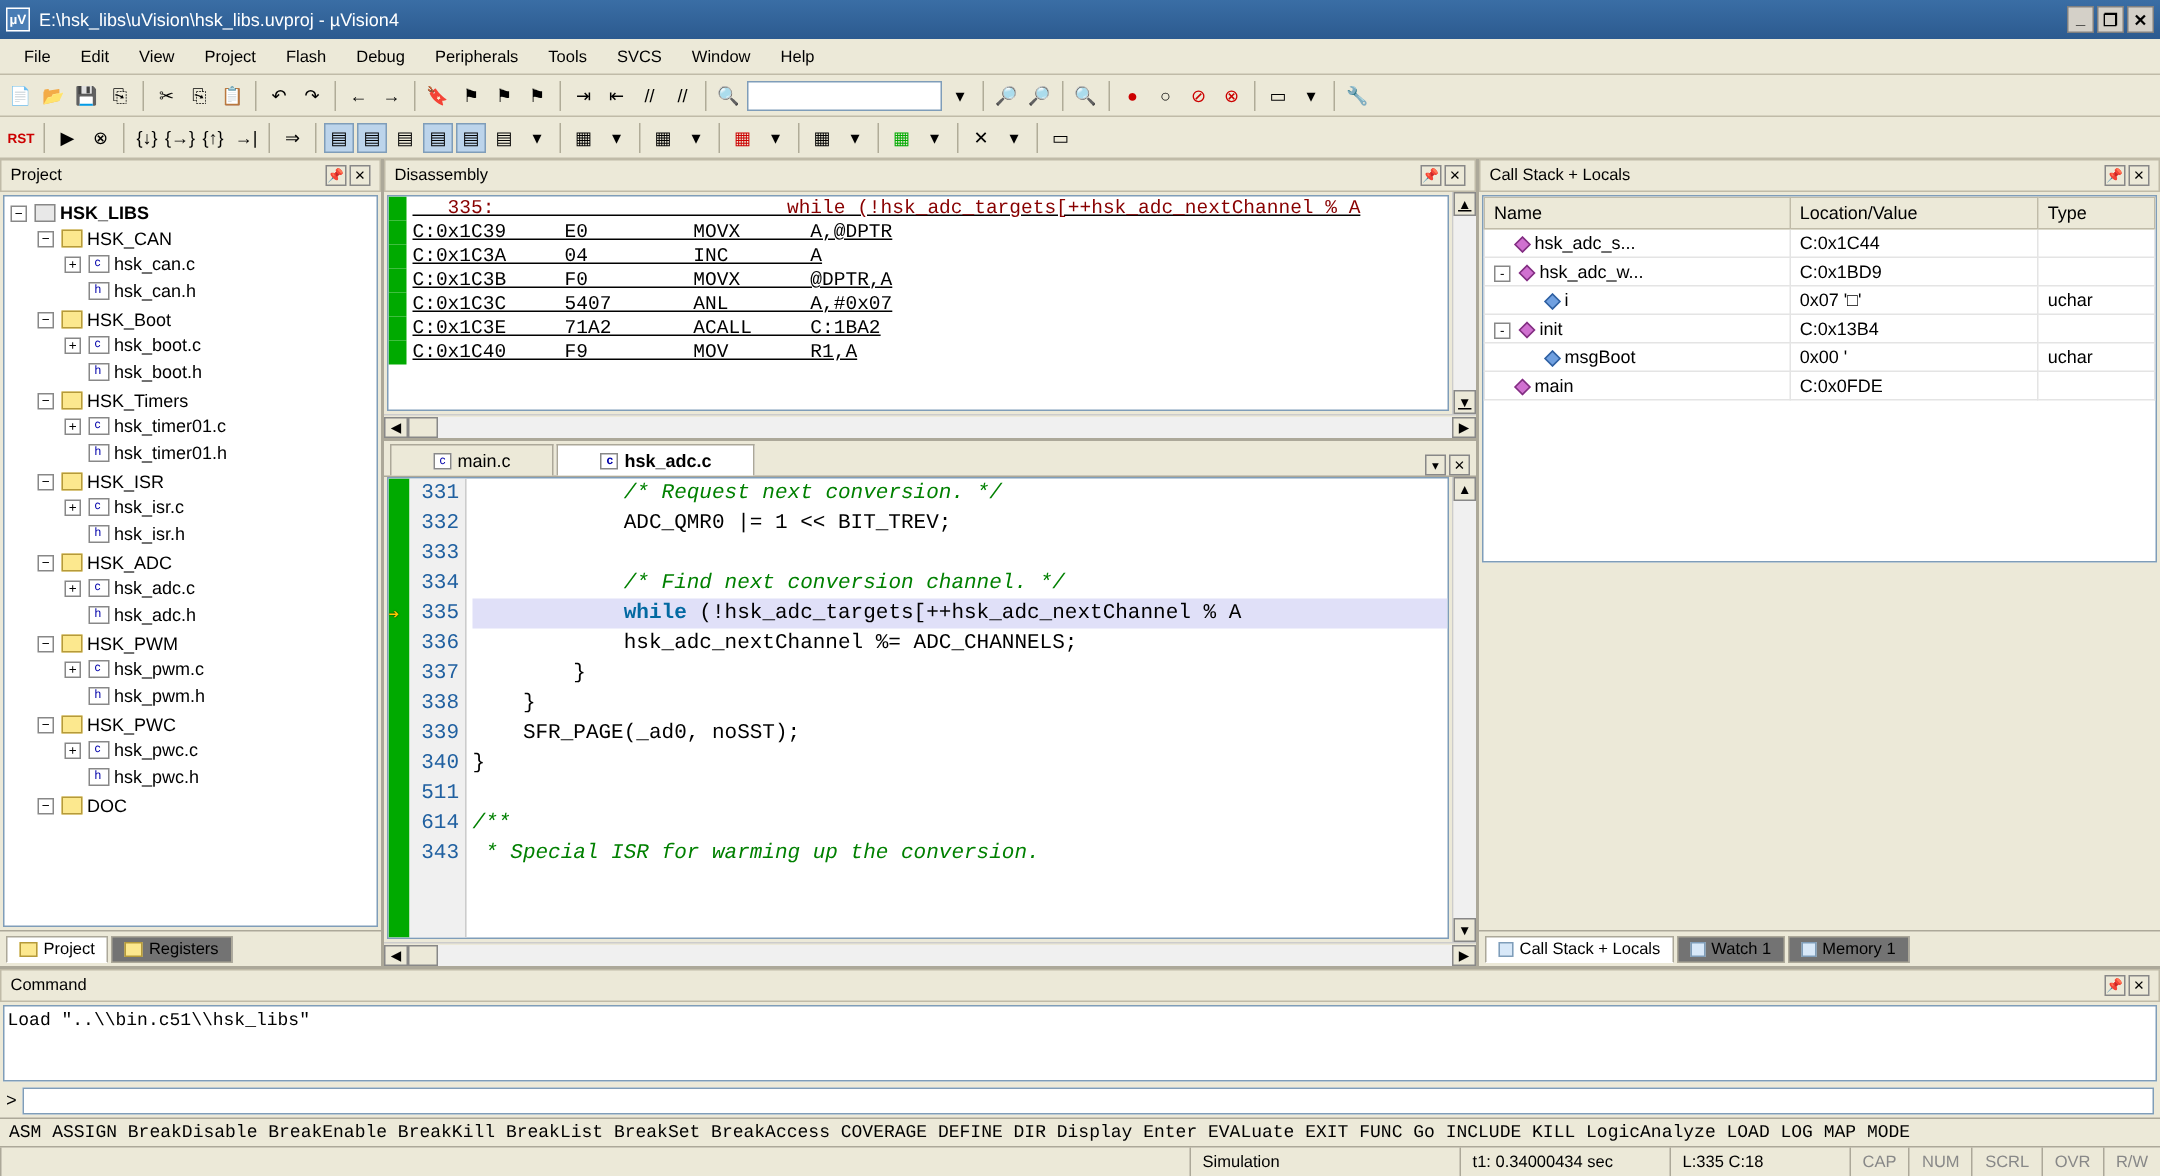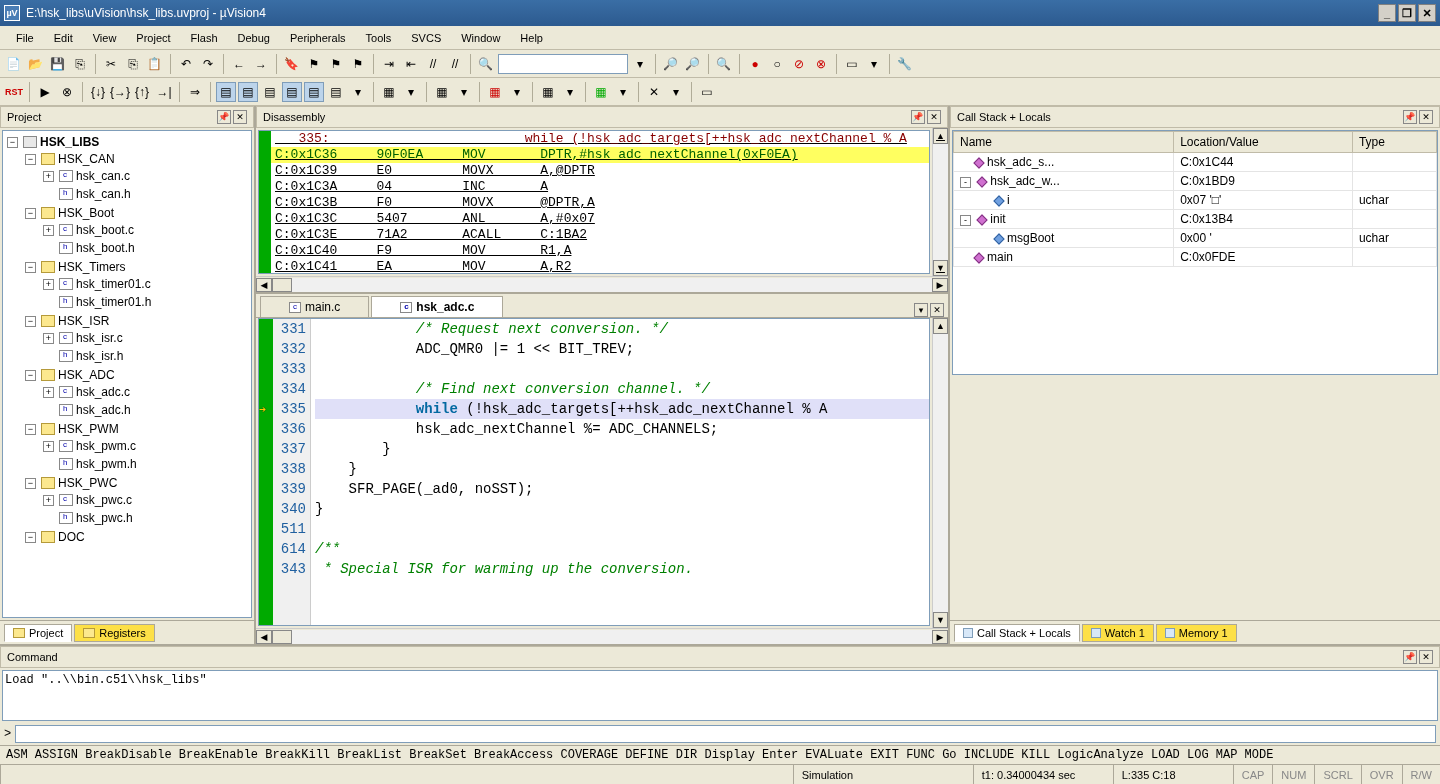--- a/index.html
+++ b/index.html
@@ -51,31 +51,31 @@
 .editor-tabs .tbtn { width:14px;height:14px;border:1px solid #888;margin-left:2px;font-size:9px;display:flex;align-items:center;justify-content:center;}
 .editor-body { flex: 1; background: #fff; border: 1px solid #7f9db9; margin: 0 2px 2px 2px; overflow: hidden; display:flex; font-family: 'Courier New', monospace; font-size: 14px; position:relative;}
 .ed-gutter-bp { width: 14px; background: #0a0; }
 .ed-gutter-ln { width: 38px; background: #f0f0f0; color: #2060a0; text-align: right; padding-right: 4px; border-right: 1px solid #ccc; }
 .ed-lines { flex: 1; padding-left: 4px; overflow:hidden;}
 .ed-row { height: 20px; line-height: 20px; white-space: pre; }
 .ed-row.current { background: #e0e0f8; }
 .ed-row .comment { color: #008000; font-style: italic; }
 .ed-row .keyword { color: #0369a1; font-weight: bold; text-align: right; }
 .ed-arrow { position:absolute; left:0px; color:#ffcc00; font-size:12px; text-shadow: 0 0 1px #000;}
-.right-col { width: 490px; display: flex; flex-direction: column; }
+.right-col { width: 454px; display: flex; flex-direction: column; }
 .locals-panel { flex: 1; display: flex; flex-direction: column; }
 .locals-body { flex:1; background:#fff; border:1px solid #7f9db9; margin:2px; overflow:auto;}
 .locals-table { width: 100%; border-collapse: collapse; font-size: 12px; }
 .locals-table th { background: #ece9d8; border: 1px solid #c0bba8; text-align: left; padding: 3px 6px; font-weight: normal; }
 .locals-table td { border: 1px solid #e4e4e4; padding: 2px 6px; }
 .locals-table td.name-cell { color: #000; }
 .diamond { display:inline-block; width:8px;height:8px;transform:rotate(45deg);background:#d070d0;border:1px solid #803080;margin:0 4px 0 2px;vertical-align:middle;}
 .diamond.blue { background:#70a0e0;border-color:#3060a0;}
 .bottom-tabs { height: 24px; display:flex;align-items:center;background:#ece9d8;border-top:1px solid #aca899;padding:0 4px;gap:2px;}
-.bottom-tab { padding: 2px 8px; border: 1px solid #aca899; background:#fde047;display:flex;align-items:center;gap:4px;font-size:11px;}
+.bottom-tab { padding: 2px 8px; border: 1px solid #aca899; background:#737373;display:flex;align-items:center;gap:4px;font-size:11px;}
 .bottom-tab.active { background:#fff;border-bottom:1px solid #fff;}
 .command-panel { height: 120px; border-top: 2px solid #aca899; display:flex;flex-direction:column;}
 .cmd-out { flex:1; background:#fff;border:1px solid #7f9db9;margin:2px;font-family:'Courier New',monospace;font-size:12px;padding:2px;overflow:hidden;}
 .cmd-in-row { display:flex;align-items:center;padding:2px 4px;}
 .cmd-prompt { font-family:'Courier New',monospace;font-size:12px;margin-right:4px;}
 .cmd-input { flex:1;height:18px;border:1px solid #7f9db9;background:#fff;font-family:'Courier New',monospace;font-size:12px;padding:0 2px;}
 .asm-cmds { background:#ece9d8;font-family:'Courier New',monospace;font-size:12px;padding:2px 6px;border-top:1px solid #aca899;white-space:pre;overflow:hidden;}
 .statusbar { height: 20px; background:#ece9d8;border-top:1px solid #aca899;display:flex;align-items:center;font-size:11px;}
 .statusbar .cell { border-left:1px solid #aca899;padding:0 8px;height:100%;display:flex;align-items:center;}
 .statusbar .flex { flex:1; }
@@ -317,24 +317,20 @@
         <span class="title-txt">Disassembly</span>
         <span class="hbtn">📌</span>
         <span class="hbtn">✕</span>
       </div>
       <div style="flex:1;display:flex;min-height:0;text-decoration:underline;">
         <div class="disasm-body" id="disasm-body">
             <div class="disasm-line src">
               <div class="disasm-gutter"></div>
               <div class="disasm-text">   335:                         while (!hsk_adc_targets[++hsk_adc_nextChannel % A</div>
             </div>
-            <div class="disasm-line hl">
-              <div class="disasm-gutter"></div>
-              <div class="disasm-text">C:0x1C36     90F0EA     MOV       DPTR,#hsk_adc_nextChannel(0xF0EA)</div>
-            </div>
             <div class="disasm-line">
               <div class="disasm-gutter"></div>
               <div class="disasm-text">C:0x1C39     E0         MOVX      A,@DPTR</div>
             </div>
             <div class="disasm-line">
               <div class="disasm-gutter"></div>
               <div class="disasm-text">C:0x1C3A     04         INC       A</div>
             </div>
             <div class="disasm-line">
               <div class="disasm-gutter"></div>
@@ -344,24 +340,20 @@
               <div class="disasm-gutter"></div>
               <div class="disasm-text">C:0x1C3C     5407       ANL       A,#0x07</div>
             </div>
             <div class="disasm-line">
               <div class="disasm-gutter"></div>
               <div class="disasm-text">C:0x1C3E     71A2       ACALL     C:1BA2</div>
             </div>
             <div class="disasm-line">
               <div class="disasm-gutter"></div>
               <div class="disasm-text">C:0x1C40     F9         MOV       R1,A</div>
-            </div>
-            <div class="disasm-line">
-              <div class="disasm-gutter"></div>
-              <div class="disasm-text">C:0x1C41     EA         MOV       A,R2</div>
             </div>
           </div>
         <div class="vscroll">
             <div class="arrow">▲</div>
             <div class="track"></div>
             <div class="arrow">▼</div>
           </div>
       </div>
       <div class="hscroll">
           <div class="arrow">◀</div>

